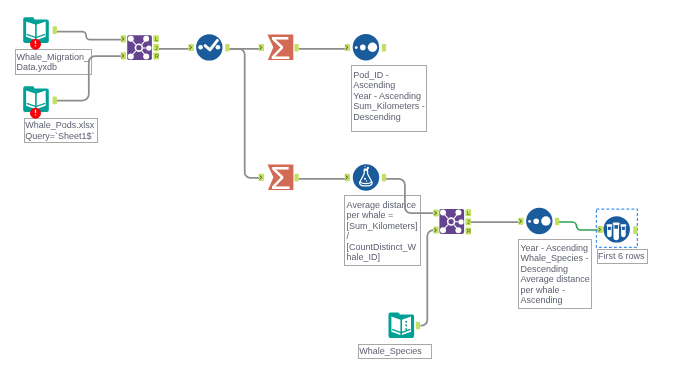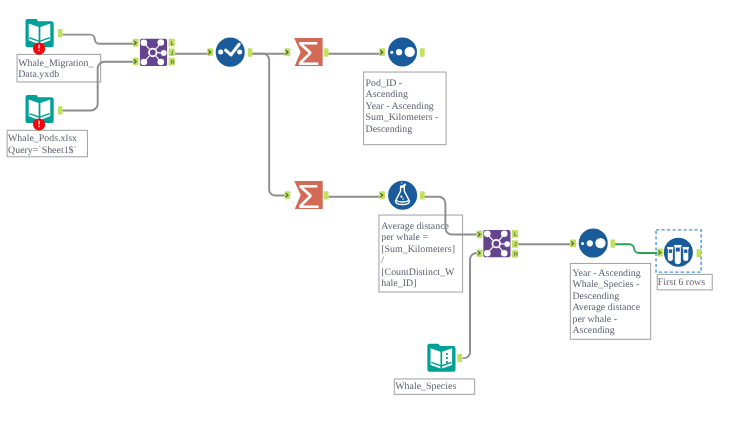--- a/index.html
+++ b/index.html
@@ -1,37 +1,37 @@
 <!DOCTYPE html>
 <html><head>
 <meta charset="utf-8">
 <title>Workflow Canvas</title>
 <style>
   html,body{margin:0;padding:0;background:#ffffff;}
   body{width:682px;height:390px;overflow:hidden;font-family:"Liberation Sans",sans-serif;}
   #canvas{position:relative;width:682px;height:390px;background:#ffffff;}
   svg.layer{position:absolute;left:0;top:0;width:682px;height:390px;overflow:visible;}
   .anno,.lbl{position:absolute;background:#ffffff;border:1px solid #a8a8a8;box-sizing:border-box;
-        font-family:Liberation Serif, serif;font-size:9px;line-height:10.5px;
+        font-family:Liberation Sans, sans-serif;font-size:9px;line-height:10.5px;
         color:#5d6170;white-space:pre;letter-spacing:0px;overflow:hidden;}
   .anno{padding:3.4px 1.2px 0 1.3px;}
   .lbl{padding:1.2px 1.2px 0 0.3px;}
   .wire{fill:none;stroke:#8d8d8d;stroke-width:1.75;}
   .wire-green{fill:none;stroke:#2f9e57;stroke-width:1.7;}
 </style>
 </head>
 <body>
 
 <div id="canvas">
 
   <div class="lbl" style="left:15.2px;top:49.4px;width:77.3px;height:25.2px;">Whale_Migration_
 Data.yxdb</div>
-  <div class="lbl" style="left:6px;top:118.2px;width:74.0px;height:25.2px;">Whale_Pods.xlsx
+  <div class="lbl" style="left:24px;top:118.2px;width:74.0px;height:25.2px;">Whale_Pods.xlsx
 Query=`Sheet1$`</div>
-  <div class="anno" style="left:330px;top:65.4px;width:75.7px;height:67px;">Pod_ID -
+  <div class="anno" style="left:351px;top:65.4px;width:75.7px;height:67px;">Pod_ID -
 Ascending
 Year - Ascending
 Sum_Kilometers -
 Descending</div>
   <div class="anno" style="left:344.3px;top:195.2px;width:76.7px;height:70.9px;">Average distance
 per whale =
 [Sum_Kilometers]
 /
 [CountDistinct_W
 hale_ID]</div>

